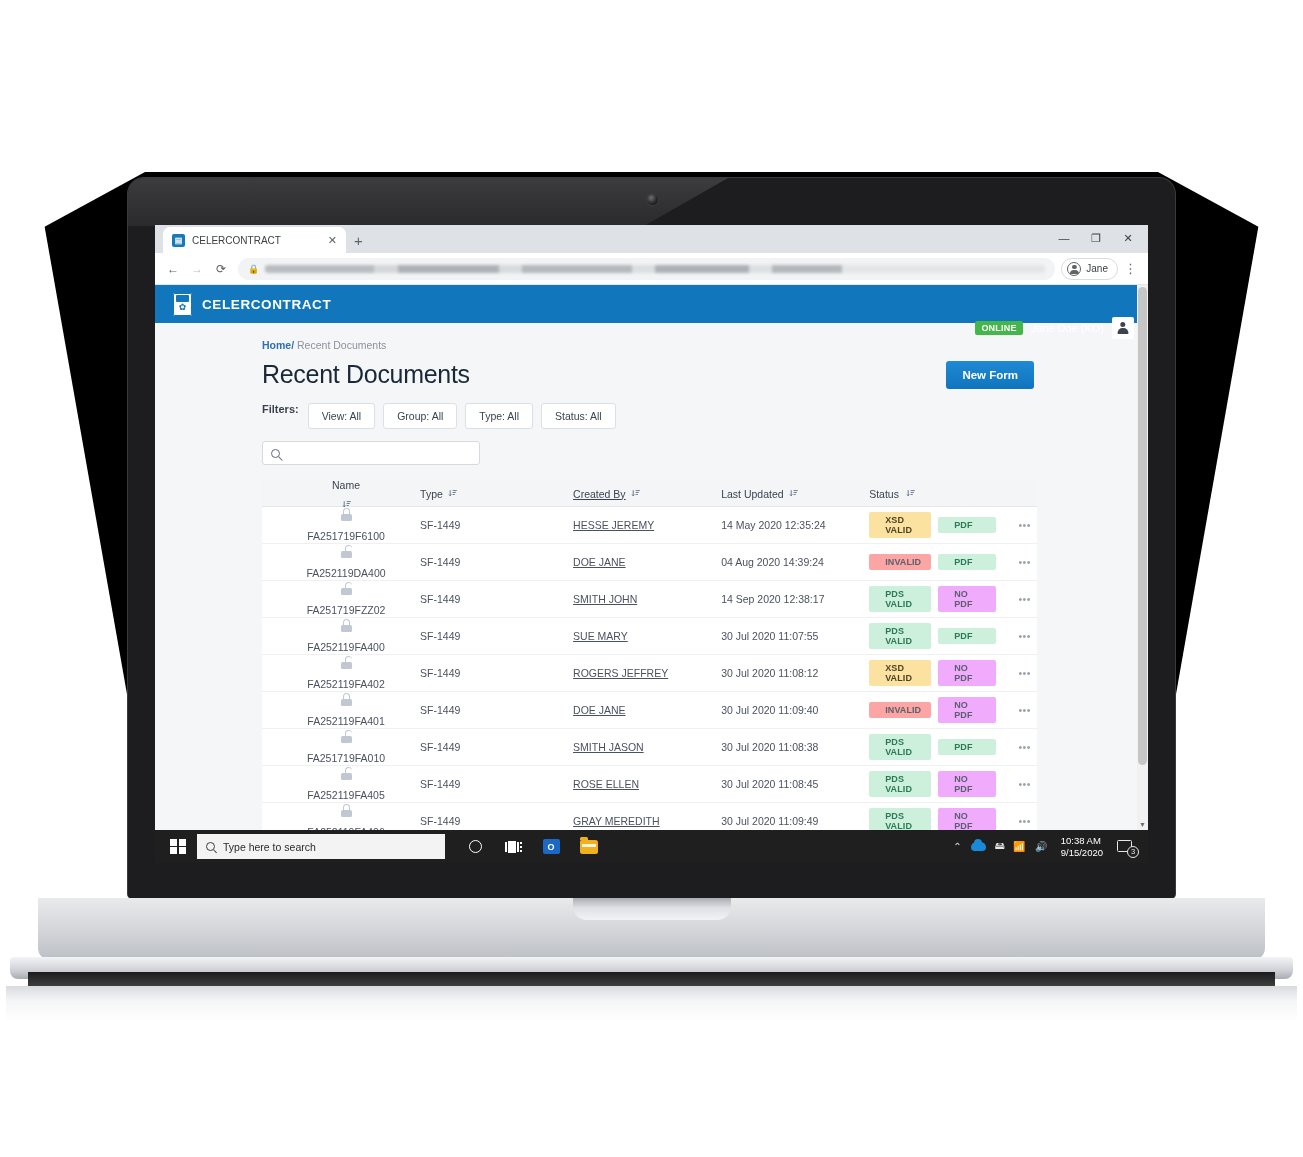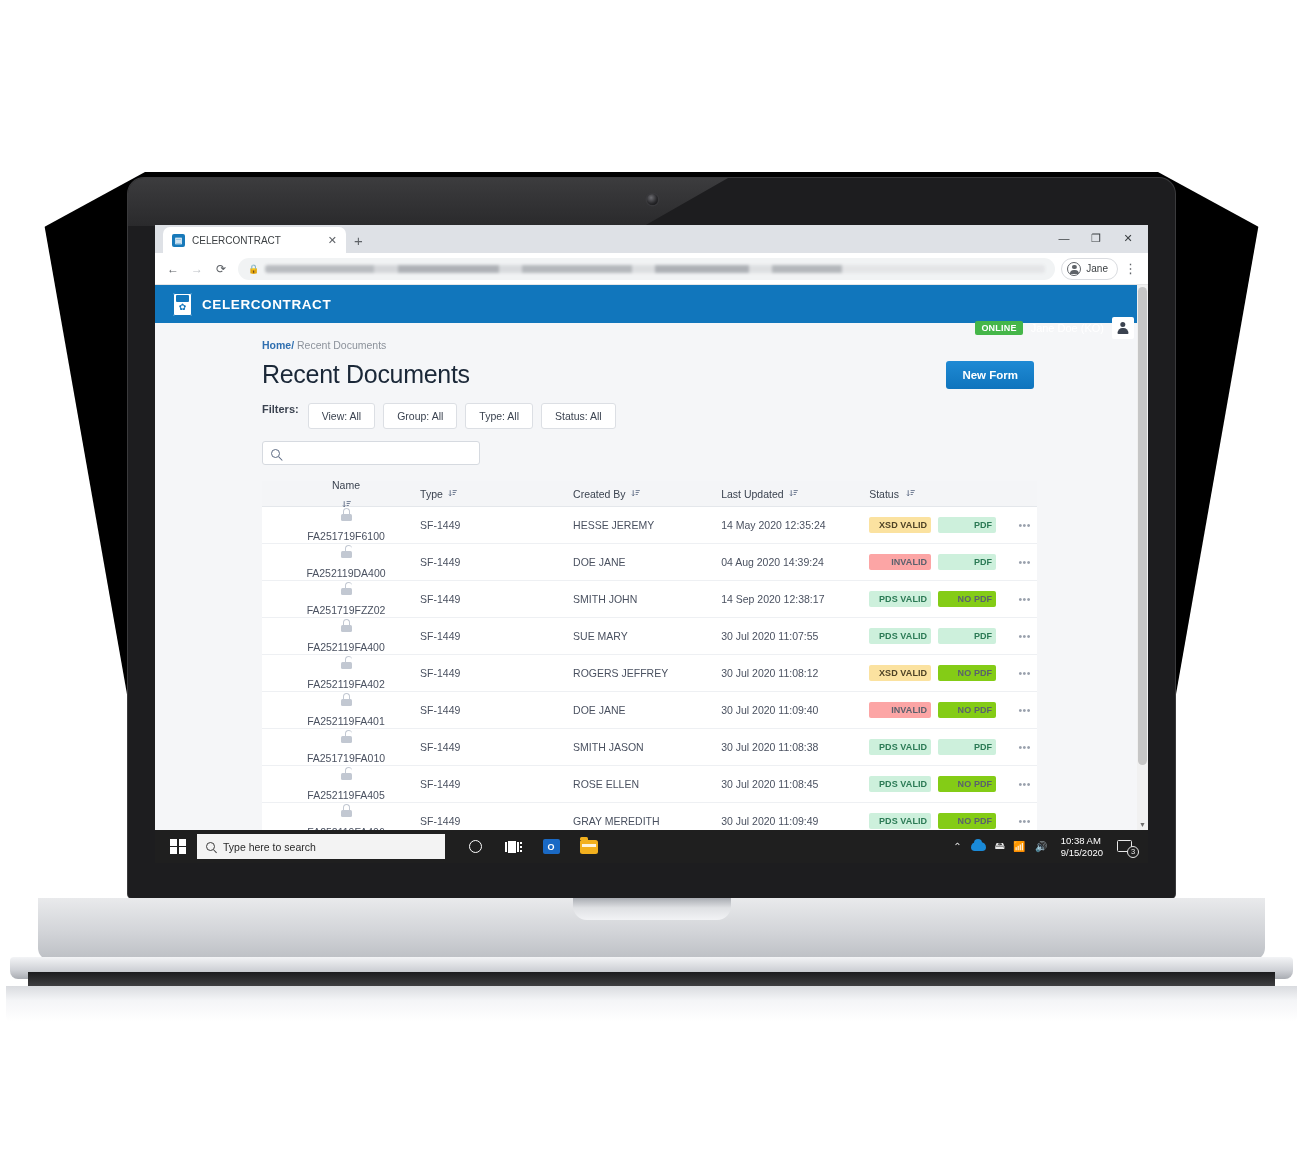--- a/index.html
+++ b/index.html
@@ -250,48 +250,48 @@
   }
   .th { display: flex; align-items: center; gap: 5px; }
   .sort-icon { display: inline-flex; flex: none; }
   .row {
     display: flex; align-items: center; height: 37px;
     border-bottom: 1px solid #eef0f3; font-size: 10.5px; color: #4a5160;
     padding-left: 10px; background: #fff;
   }
   .c-name  { width: 150px; display: flex; align-items: center; gap: 9px; flex-direction: column; }
   .c-type  { width: 155px; }
-  .c-by    { width: 150px; }
+  .c-by    { width: 150px; text-decoration: underline; }
   .c-upd   { width: 150px; }
   .c-stat  { width: 145px; display: flex; align-items: center; gap: 7px; }
   .c-more  { width: 25px; text-align: center; color: #9aa1ad; cursor: pointer; letter-spacing: 0.5px; }
 
   .lock-icon { width: 11px; height: 13px; position: relative; flex: none; }
   .lock-body {
     position: absolute; bottom: 0; left: 0; width: 11px; height: 7.5px;
     background: #c2c8d2; border-radius: 1.5px;
   }
   .lock-shackle {
     position: absolute; top: 0; left: 2px; width: 7px; height: 7px;
     border: 1.6px solid #c2c8d2; border-bottom: none;
     border-radius: 3.5px 3.5px 0 0;
   }
   .lock-icon.open .lock-shackle { left: 4.5px; border-right: none; }
 
   .badge {
-    font-size: 9px; font-weight: bold; padding: 3px 4px; border-radius: 2px;
-    text-align: right; letter-spacing: 0.1px;
+    font-size: 9px; font-weight: bold; padding: 3px 16px; border-radius: 2px;
+    text-align: left; letter-spacing: 0.1px;
   }
   .badge.w1 { width: 62px; }
   .badge.w2 { width: 58px; }
   .badge.xsd     { background: #fbe2a0; color: #4e4226; }
   .badge.pds     { background: #cdf0dc; color: #2b7a55; }
   .badge.invalid { background: #fca5a5; color: #5a616d; }
   .badge.pdf     { background: #cdf0dc; color: #2b7a55; }
-  .badge.nopdf   { background: #84cc16; color: #5a616d; }
+  .badge.nopdf   { background: #f0abfc; color: #5a616d; }
 
   
   .page-scroll {
     position: absolute; right: 0; top: 0; width: 11px; height: 545px; background: #f1f1f1;
   }
   .page-scroll .thumb {
     position: absolute; left: 1px; top: 2px; width: 9px; height: 478px;
     background: #c6c6c6; border-radius: 5px;
   }
   .page-scroll .arrow {

